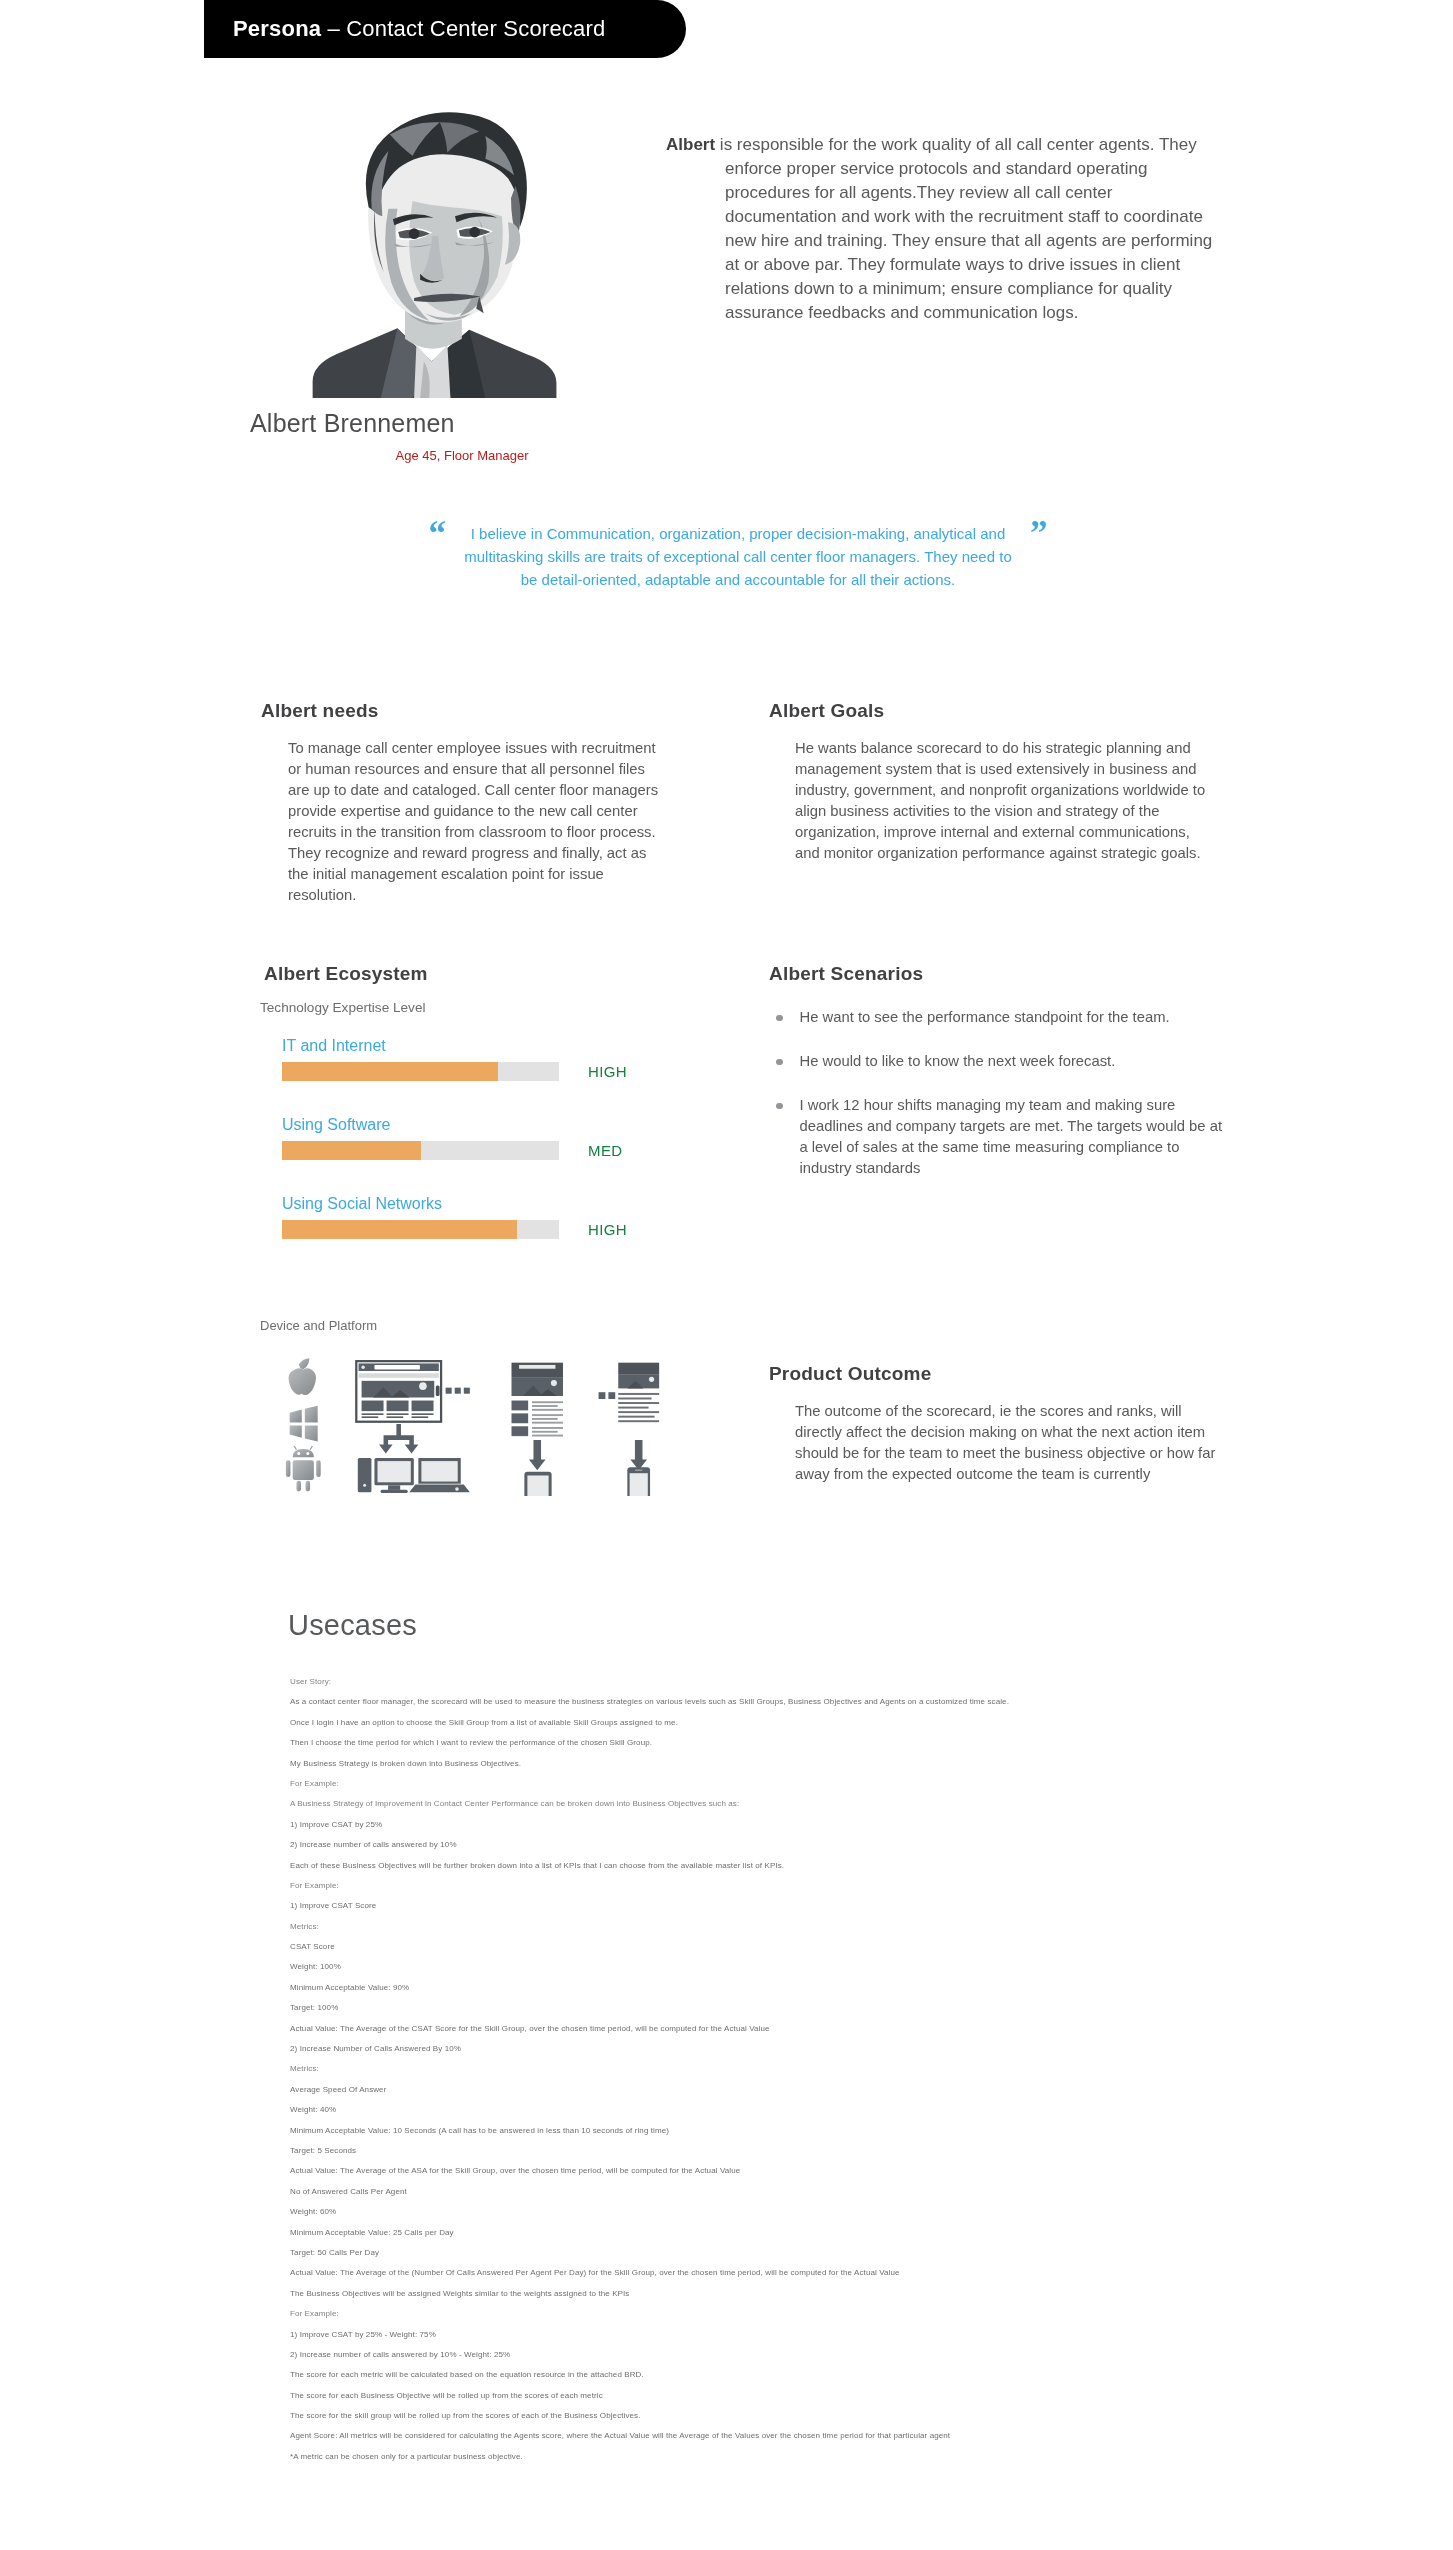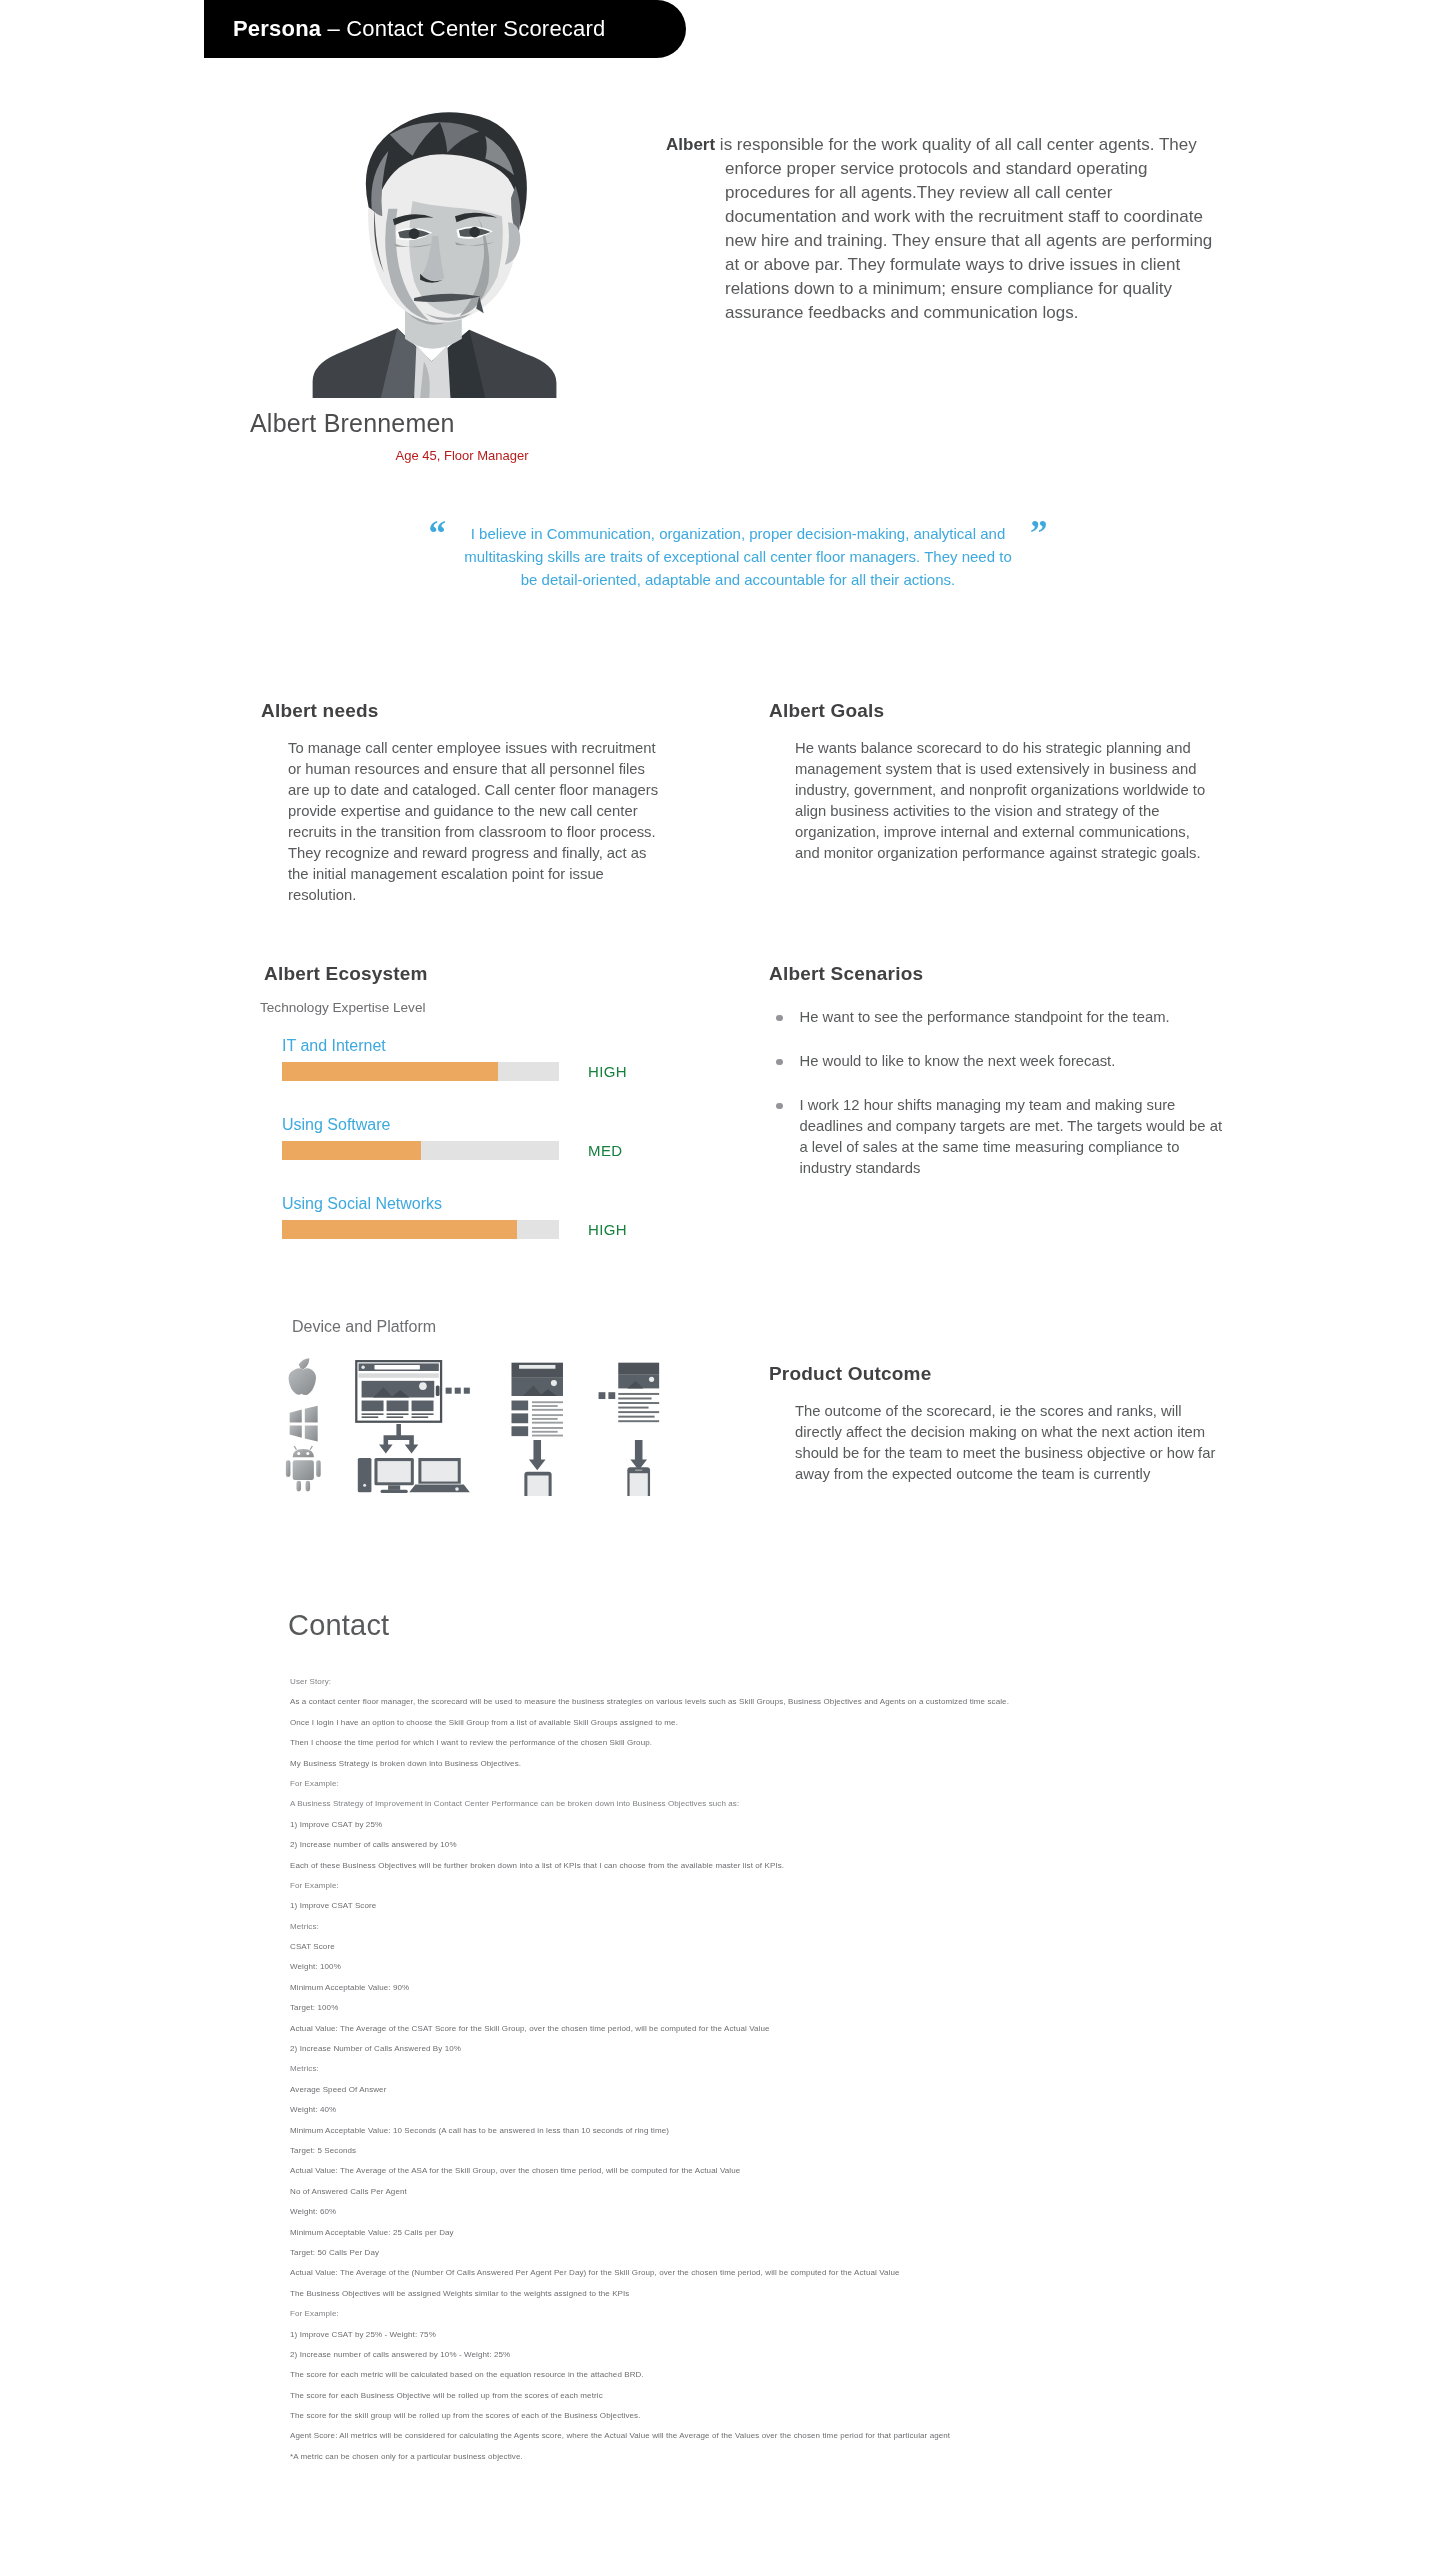--- a/index.html
+++ b/index.html
@@ -150,21 +150,21 @@
   .bar-level {
     margin-left: 29px;
     font-size: 15px;
     color: #15803d;
     letter-spacing: 0.4px;
   }
 
   
   #dev-title {
     position: absolute; left: 260px; top: 1318px;
-    font-size: 16px; color: #6d6e71; margin-left: 32px;
+    font-size: 13px; color: #6d6e71;
   }
   .devices {
     position: absolute;
     left: 273px; top: 1352px;
     width: 424px; height: 144px;
   }
   .devices svg { display: block; }
 
   
   #scen-title { left: 769px; top: 963px; }
@@ -475,21 +475,21 @@
   </div>
   <div class="scenario">
     <span class="bullet"></span>
     <span>I work 12 hour shifts managing my team and making sure deadlines and company targets are met. The targets would be at a level of sales at the same time measuring compliance to industry standards</span>
   </div>
 </div>
 
 <div class="sec-title" id="outcome-title">Product Outcome</div>
 <div class="sec-body" id="outcome-body">The outcome of the scorecard, ie the scores and ranks, will directly affect the decision making on what the next action item should be for the team to meet the business objective or how far away from the expected outcome the team is currently</div>
 
-<div id="usecases-title">Contact</div>
+<div id="usecases-title">Usecases</div>
 <div class="usecase-list" id="usecase-list">
     <div class="uc-line head">User Story:</div>
     <div class="uc-line">As a contact center floor manager, the scorecard will be used to measure the business strategies on various levels such as Skill Groups, Business Objectives and Agents on a customized time scale.</div>
     <div class="uc-line">Once I login I have an option to choose the Skill Group from a list of available Skill Groups assigned to me.</div>
     <div class="uc-line">Then I choose the time period for which I want to review the performance of the chosen Skill Group.</div>
     <div class="uc-line">My Business Strategy is broken down into Business Objectives.</div>
     <div class="uc-line head">For Example:</div>
     <div class="uc-line head">A Business Strategy of Improvement in Contact Center Performance can be broken down into Business Objectives such as:</div>
     <div class="uc-line">1) Improve CSAT by 25%</div>
     <div class="uc-line">2) Increase number of calls answered by 10%</div>

